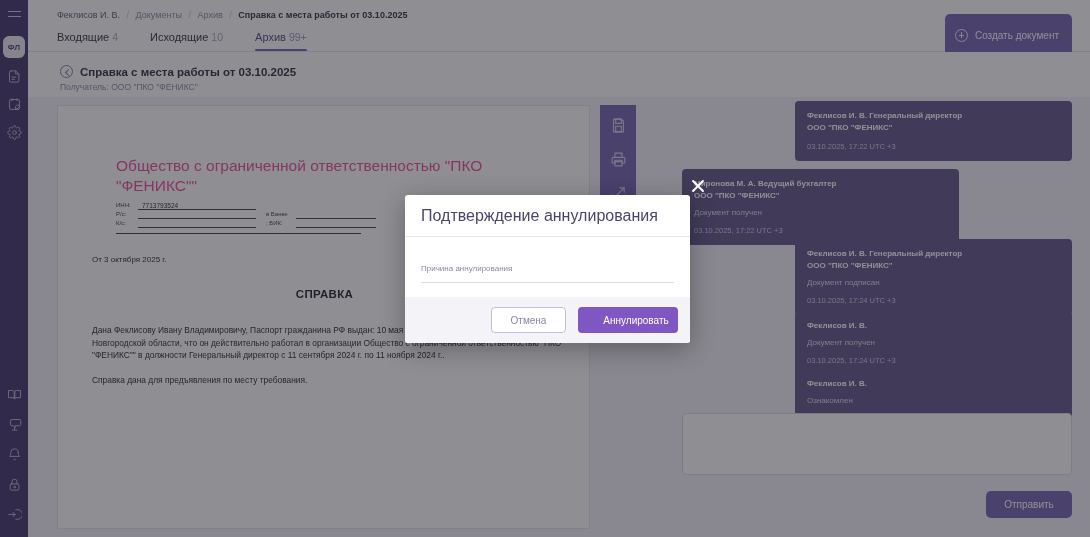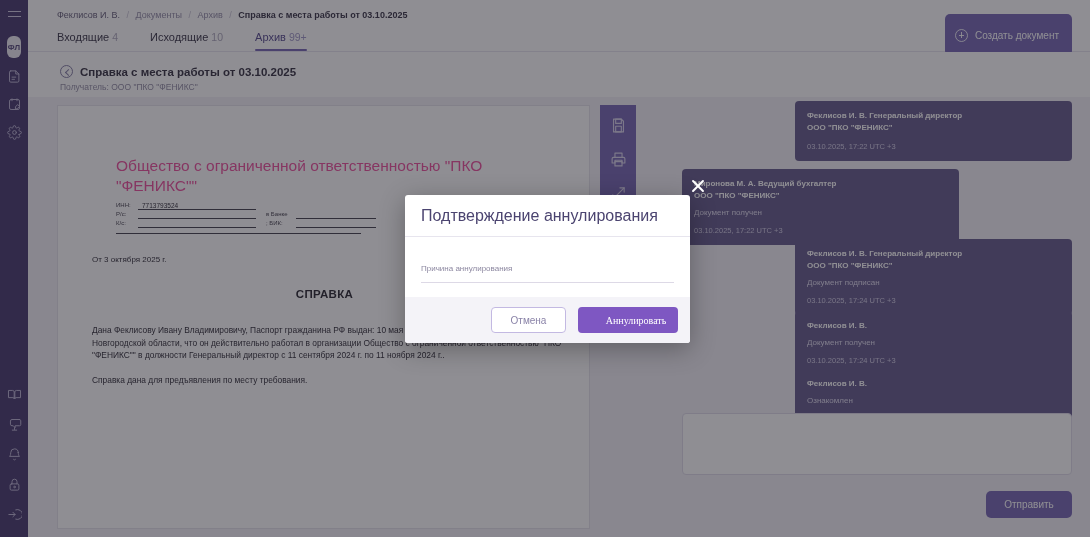--- a/index.html
+++ b/index.html
@@ -41,21 +41,21 @@
     display: flex; align-items: center; justify-content: center;
     cursor: pointer;
   }
   .rail-burger span {
     display: block;
     width: 13px; height: 6px;
     border-top: 1.4px solid #cdc6df;
     border-bottom: 1.4px solid #cdc6df;
   }
   .rail-avatar {
-    width: 14px; height: 22px;
+    width: 22px; height: 22px;
     margin-top: 8px;
     border-radius: 6px;
     background: #eceaf2;
     color: #4a3c73;
     font-size: 8px;
     font-weight: bold;
     display: flex; align-items: center; justify-content: center;
     letter-spacing: .2px;
     cursor: pointer;
   }
@@ -473,21 +473,21 @@
     font-family: "Liberation Sans", sans-serif;
     cursor: pointer;
   }
   .btn-primary {
     width: 100px; height: 26px;
     background: #7e57c2;
     color: #ffffff;
     border: none;
     border-radius: 4px;
     font-size: 10px;
-    font-family: Liberation Serif, serif;
+    font-family: Liberation Sans, sans-serif;
     cursor: pointer;
     padding-left: 16px;
   }
   .modal-close {
     position: absolute;
     left: 688px; top: 176px;
     width: 20px; height: 20px;
     z-index: 55;
     cursor: pointer;
   }

